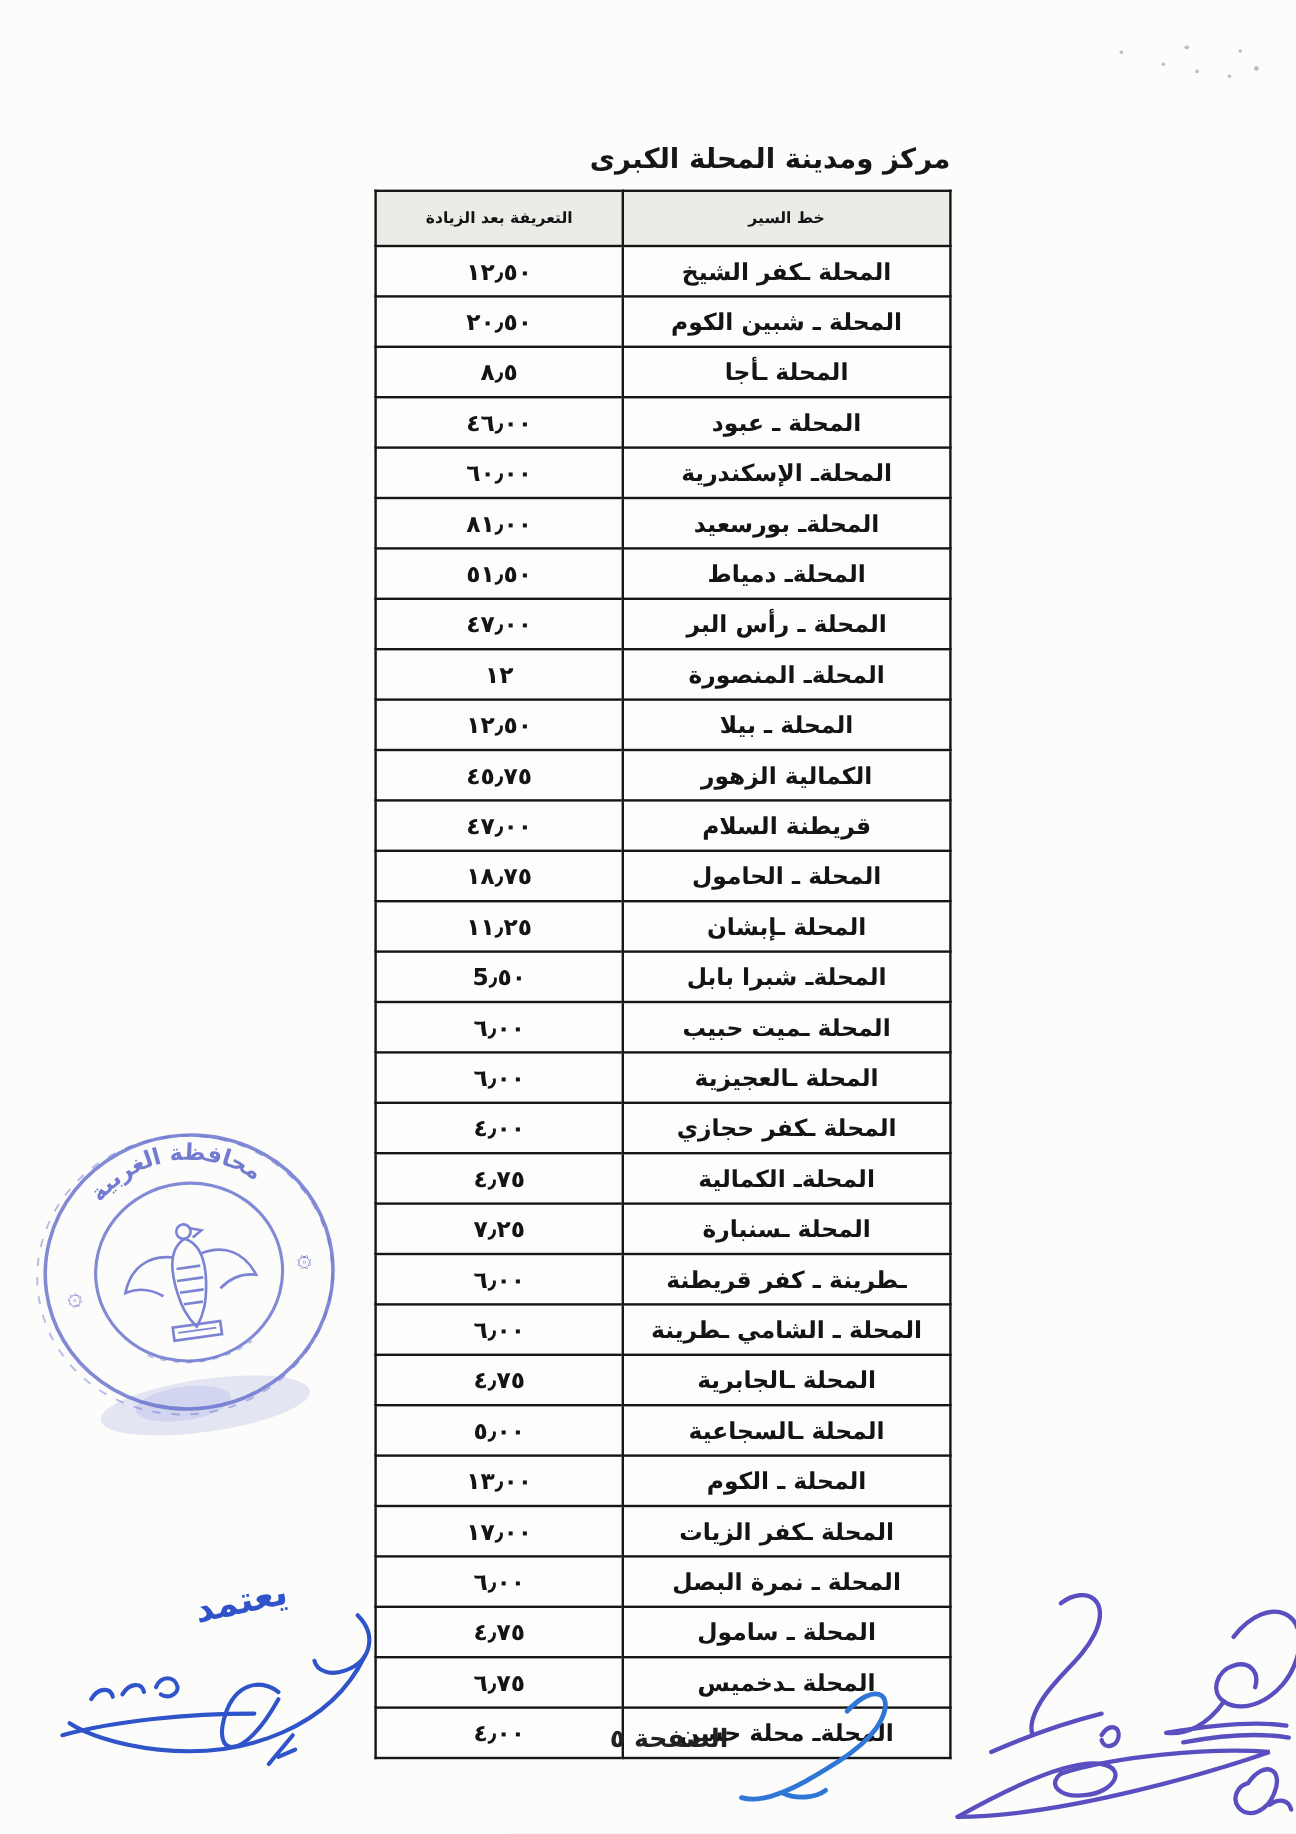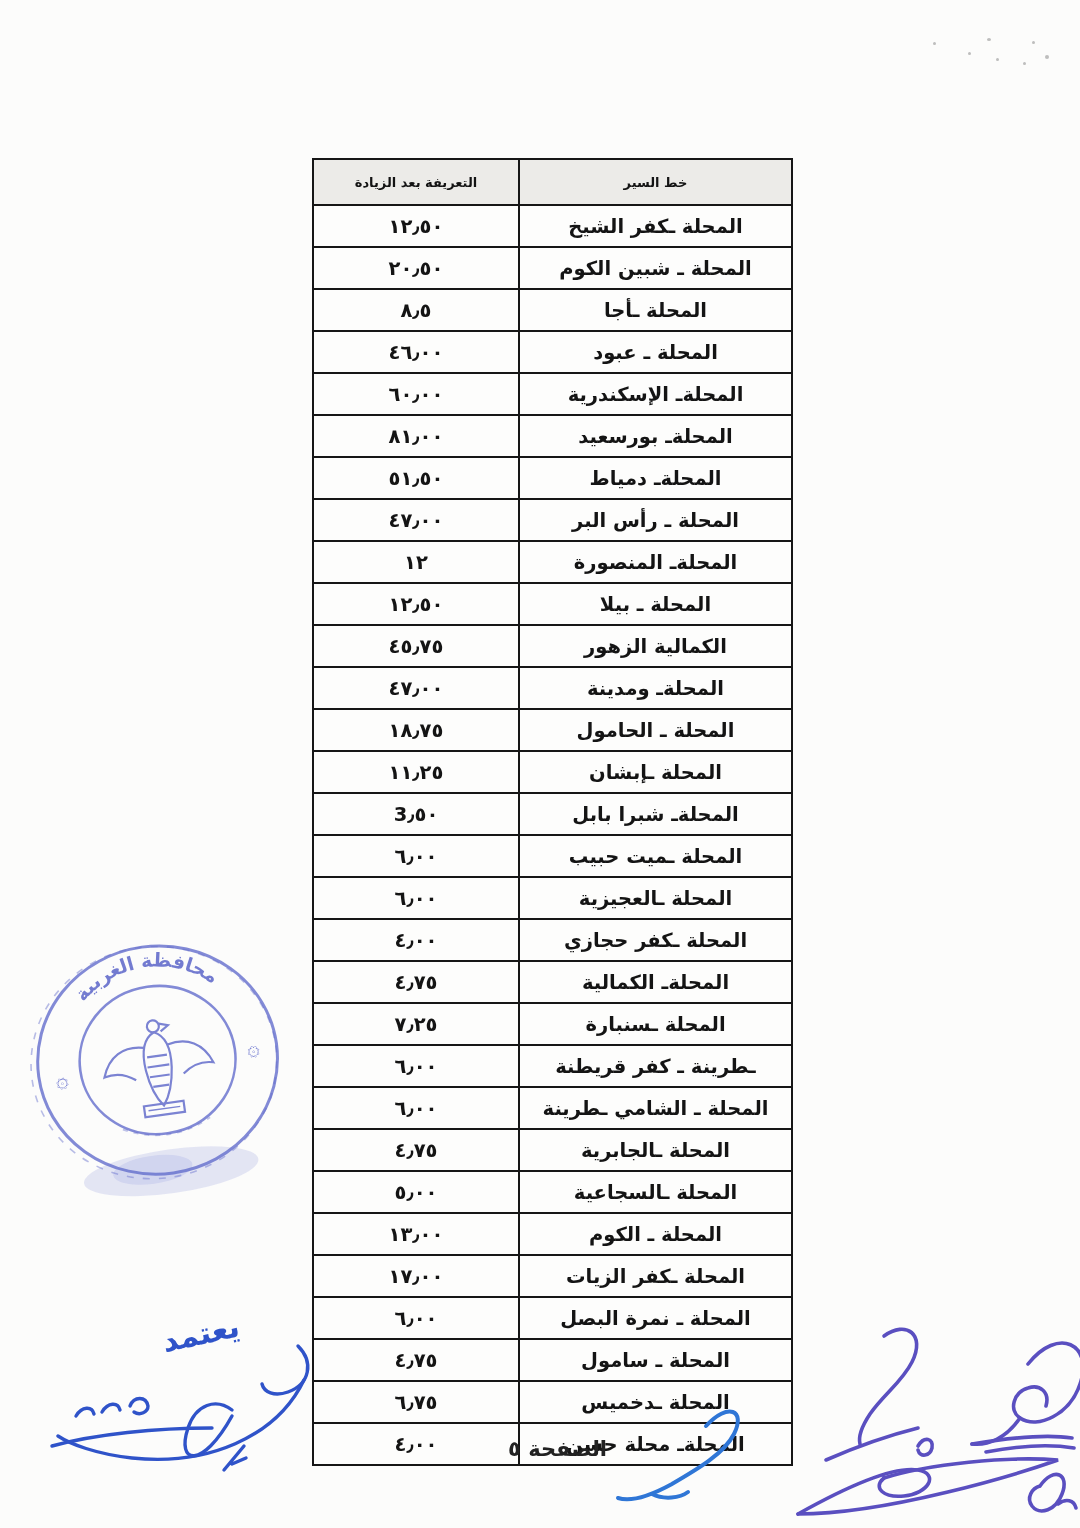--- a/index.html
+++ b/index.html
@@ -48,20 +48,21 @@
 <div class="page">
 
   <div class="speck" style="left:933px;top:42px;width:3px;height:3px;"></div>
   <div class="speck" style="left:968px;top:52px;width:3px;height:3px;"></div>
   <div class="speck" style="left:987px;top:38px;width:4px;height:3px;"></div>
   <div class="speck" style="left:996px;top:58px;width:3px;height:3px;"></div>
   <div class="speck" style="left:1032px;top:41px;width:3px;height:3px;"></div>
   <div class="speck" style="left:1045px;top:55px;width:4px;height:4px;"></div>
   <div class="speck" style="left:1023px;top:62px;width:3px;height:3px;"></div>
 
+  <div class="doc-title">مركز ومدينة المحلة الكبرى</div>
 
   <div class="fare-table-wrap">
     <table class="fare-table">
       <thead>
         <tr>
           <th class="col-route">خط السير</th>
           <th class="col-fare">التعريفة بعد الزيادة</th>
         </tr>
       </thead>
       <tbody>
@@ -115,37 +116,37 @@
             <td class="route-cell">المحلة ـ بيلا</td>
             <td class="fare-cell">١٢٫٥٠</td>
           </tr>
 
           <tr>
             <td class="route-cell">الكمالية الزهور</td>
             <td class="fare-cell">٤٥٫٧٥</td>
           </tr>
 
           <tr>
-            <td class="route-cell">المحلةـ ومدينة</td>
+            <td class="route-cell">قريطنة السلام</td>
             <td class="fare-cell">٤٧٫٠٠</td>
           </tr>
 
           <tr>
             <td class="route-cell">المحلة ـ الحامول</td>
             <td class="fare-cell">١٨٫٧٥</td>
           </tr>
 
           <tr>
             <td class="route-cell">المحلة ـإبشان</td>
             <td class="fare-cell">١١٫٢٥</td>
           </tr>
 
           <tr>
             <td class="route-cell">المحلةـ شبرا بابل</td>
-            <td class="fare-cell">3٫٥٠</td>
+            <td class="fare-cell">5٫٥٠</td>
           </tr>
 
           <tr>
             <td class="route-cell">المحلة ـميت حبيب</td>
             <td class="fare-cell">٦٫٠٠</td>
           </tr>
 
           <tr>
             <td class="route-cell">المحلة ـالعجيزية</td>
             <td class="fare-cell">٦٫٠٠</td>

